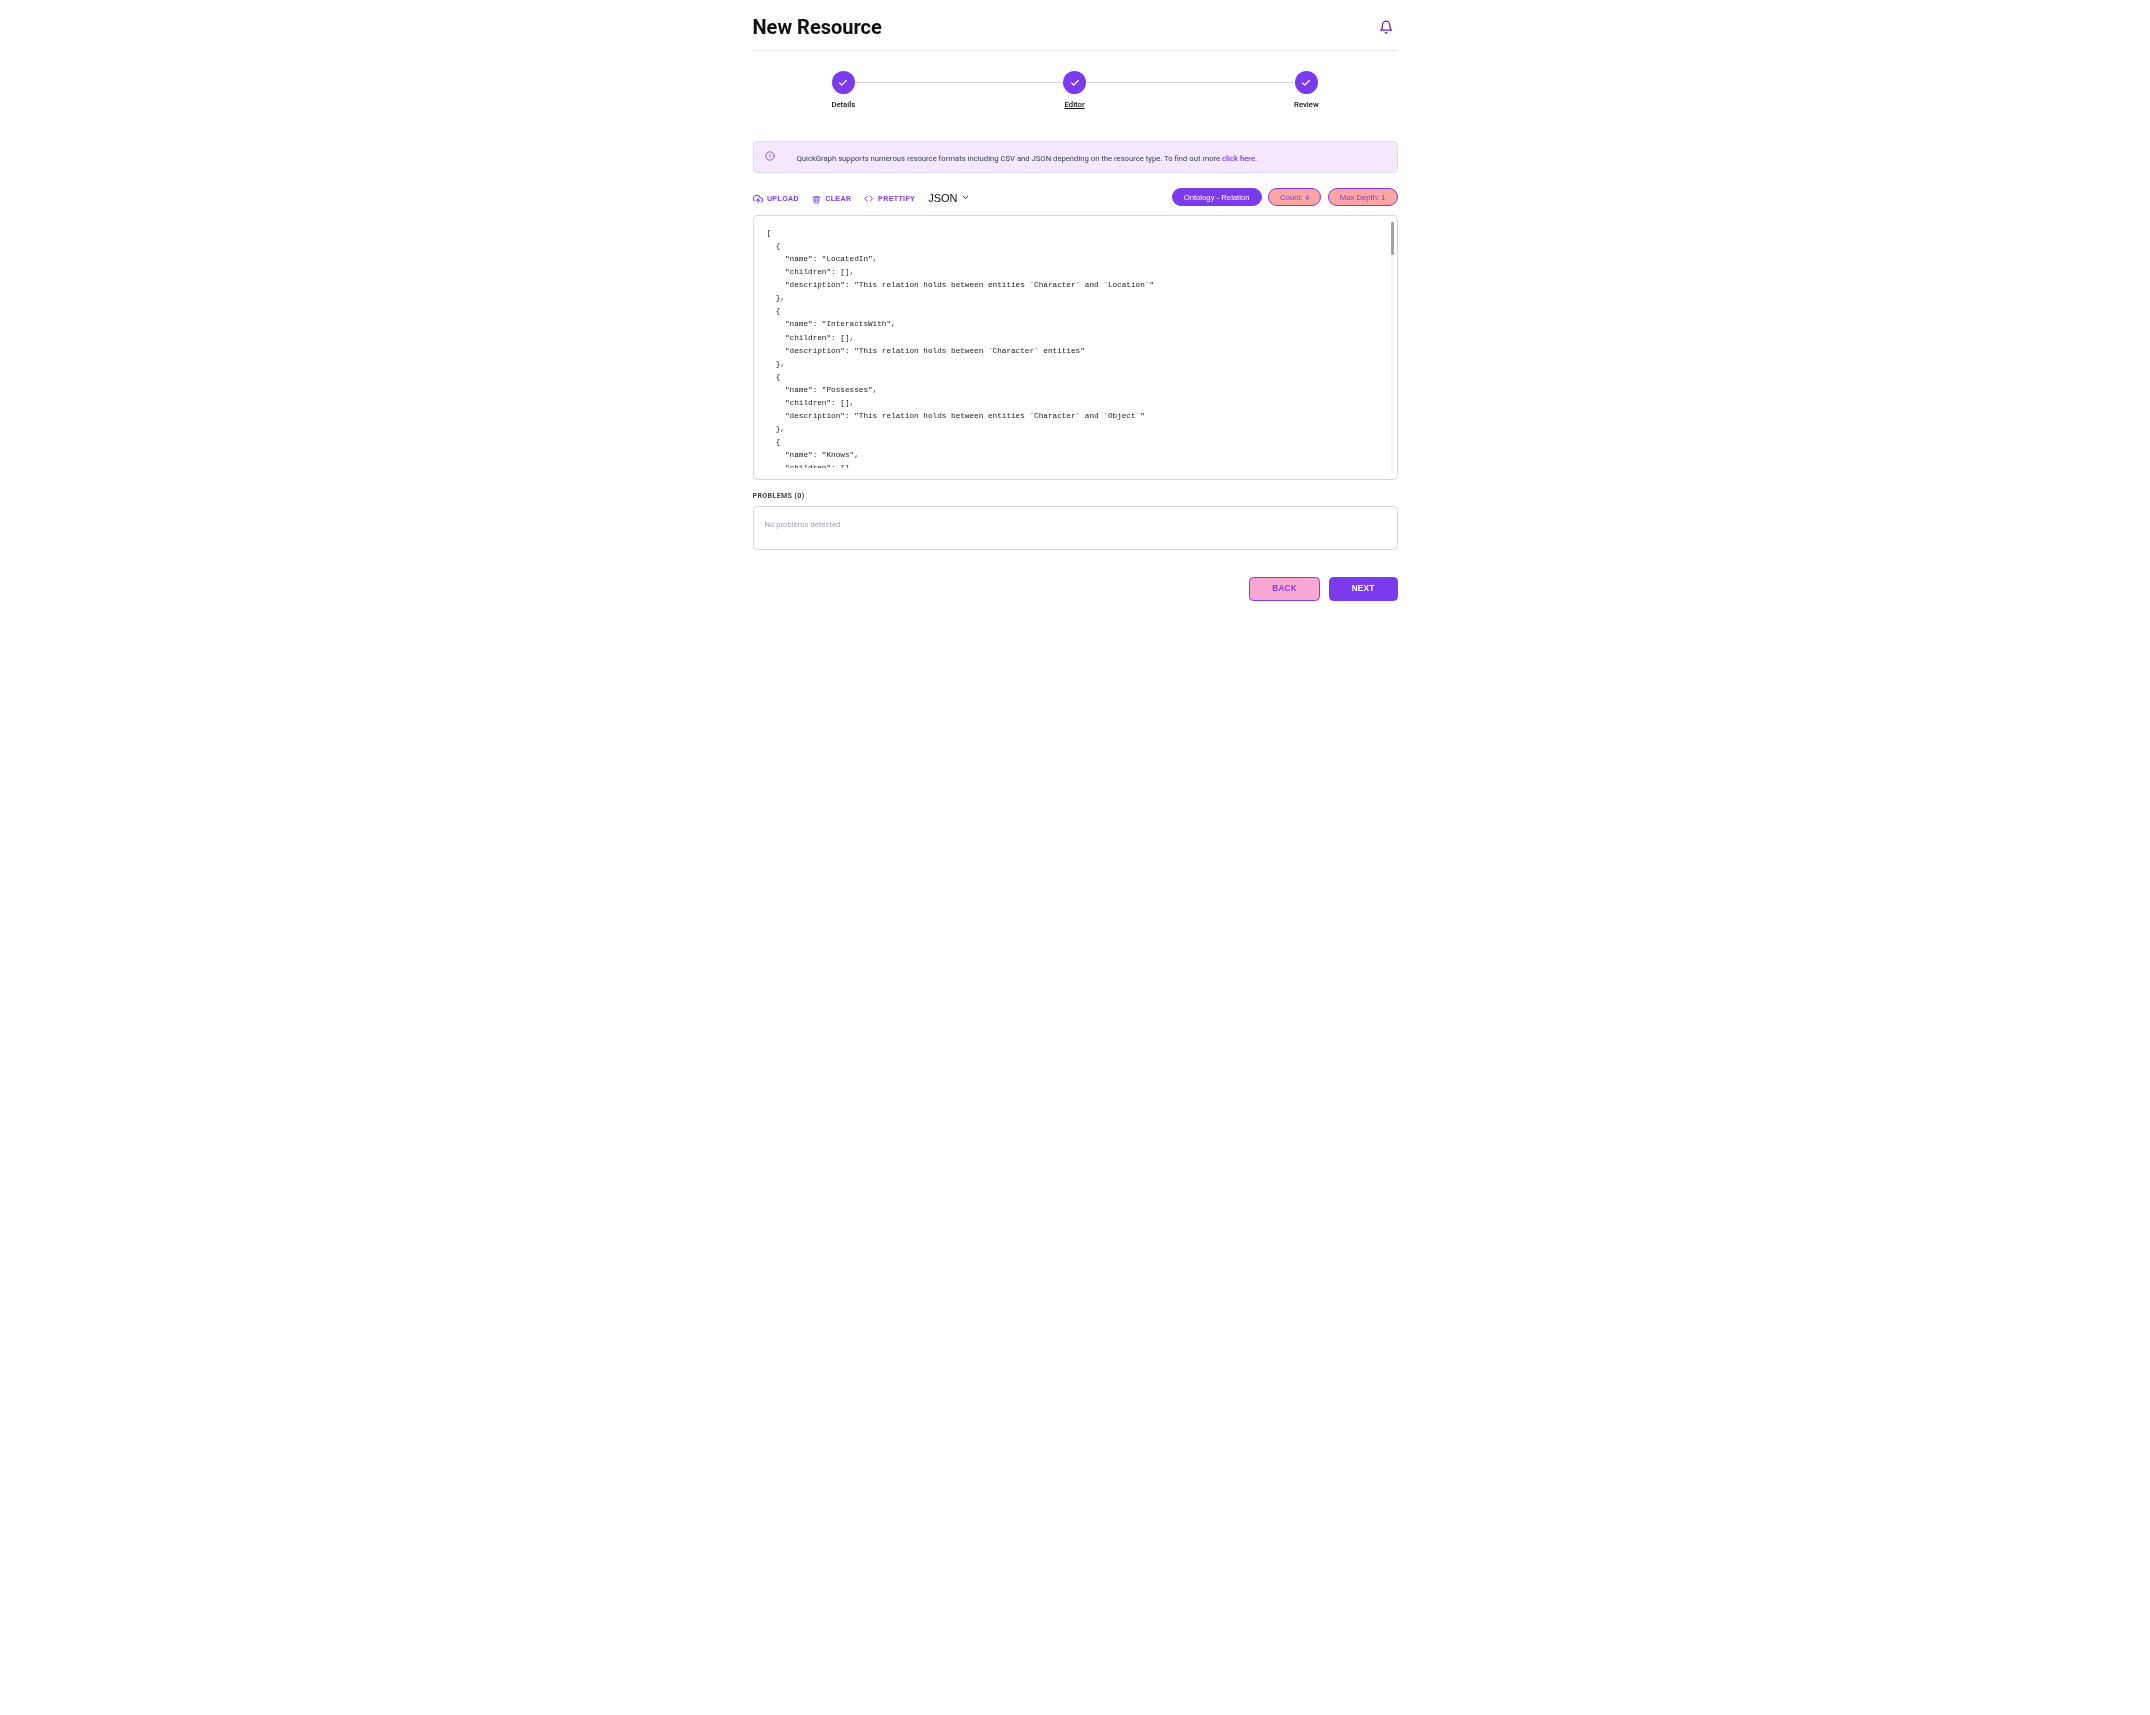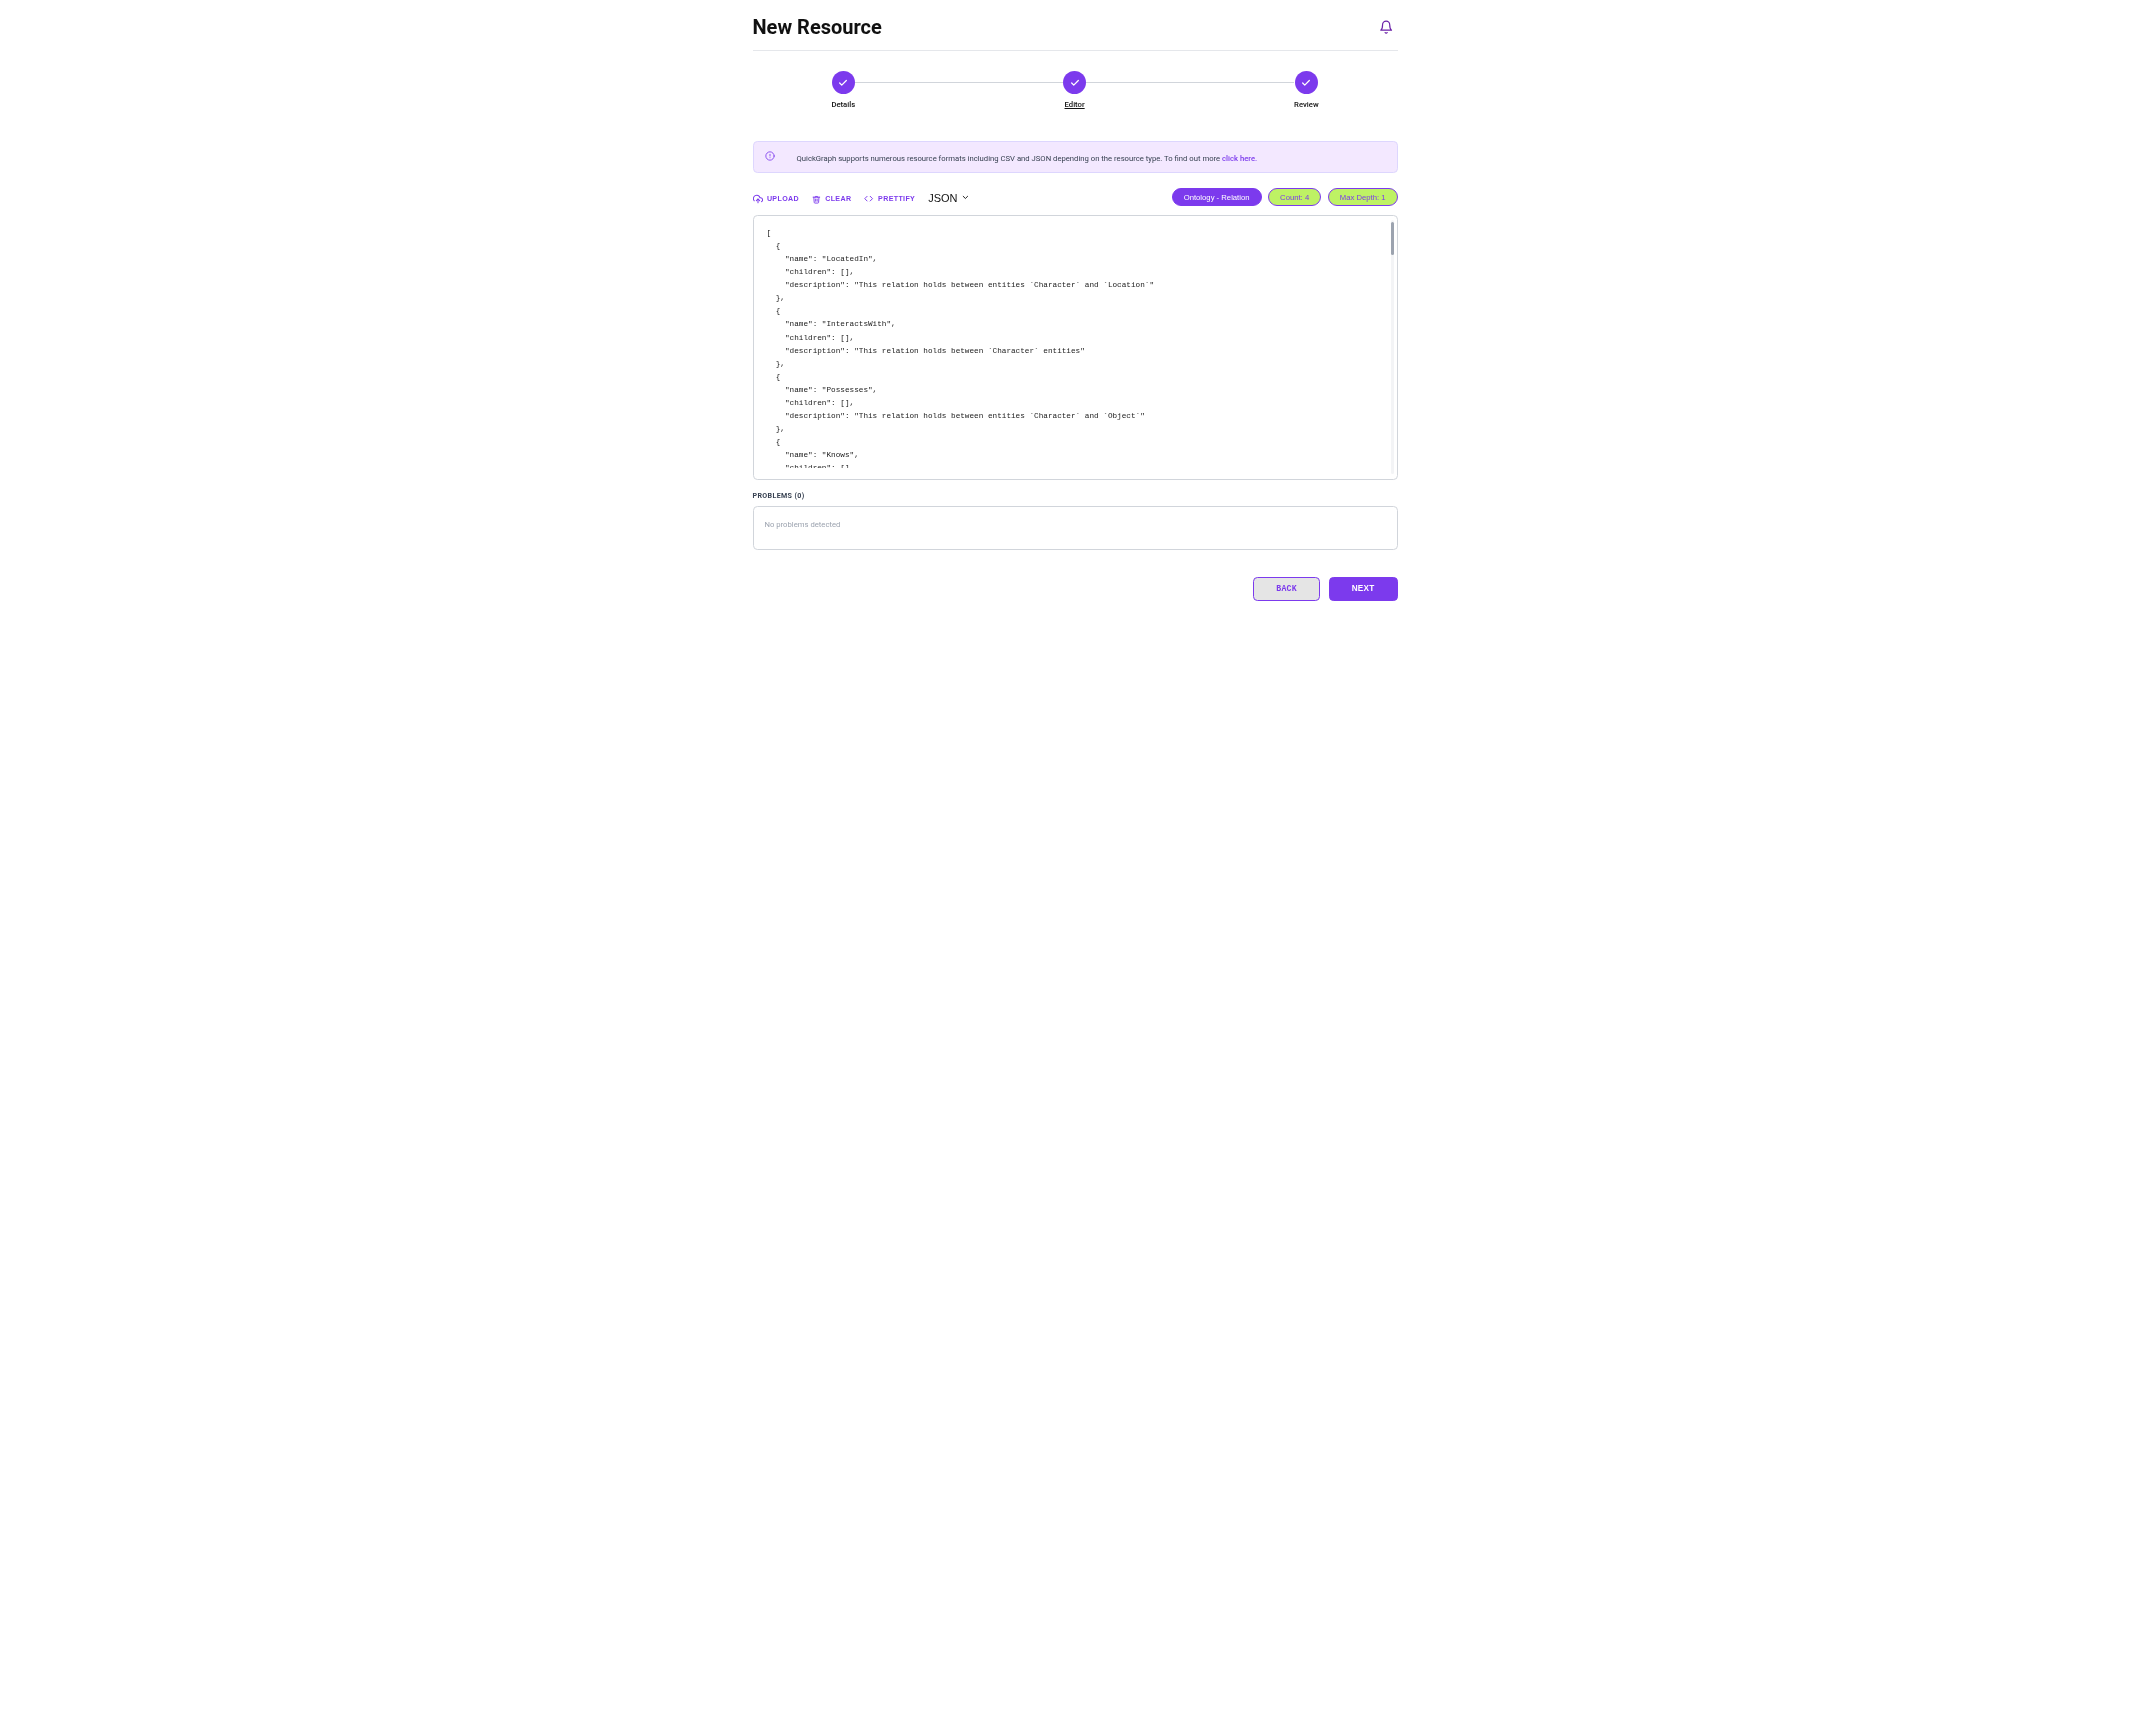--- a/index.html
+++ b/index.html
@@ -161,21 +161,21 @@
       cursor: pointer;
       white-space: nowrap;
     }
 
     .tag-btn.filled {
       background: #7c3aed;
       color: white;
     }
 
     .tag-btn.outline {
-      background: #bef264;
+      background: #fca5a5;
       color: #7c3aed;
     }
 
     .json-dropdown {
       display: flex;
       align-items: center;
       gap: 3px;
       background: none;
       border: none;
       cursor: pointer;
@@ -261,24 +261,23 @@
     .footer-btn {
       padding: 6.6px 22px;
       border-radius: 4.4px;
       font-size: 8.2px;
       font-weight: 600;
       cursor: pointer;
       letter-spacing: 0.03em;
     }
 
     .footer-btn.back {
-      background: #e5e5e5;
+      background: #f9a8d4;
       border: 1.1px solid #7c3aed;
       color: #7c3aed;
-      font-family: Liberation Mono, monospace;
     }
 
     .footer-btn.next {
       background: #7c3aed;
       border: 1.1px solid #7c3aed;
       color: white;
     }
   </style>
 </head>
 <body>

